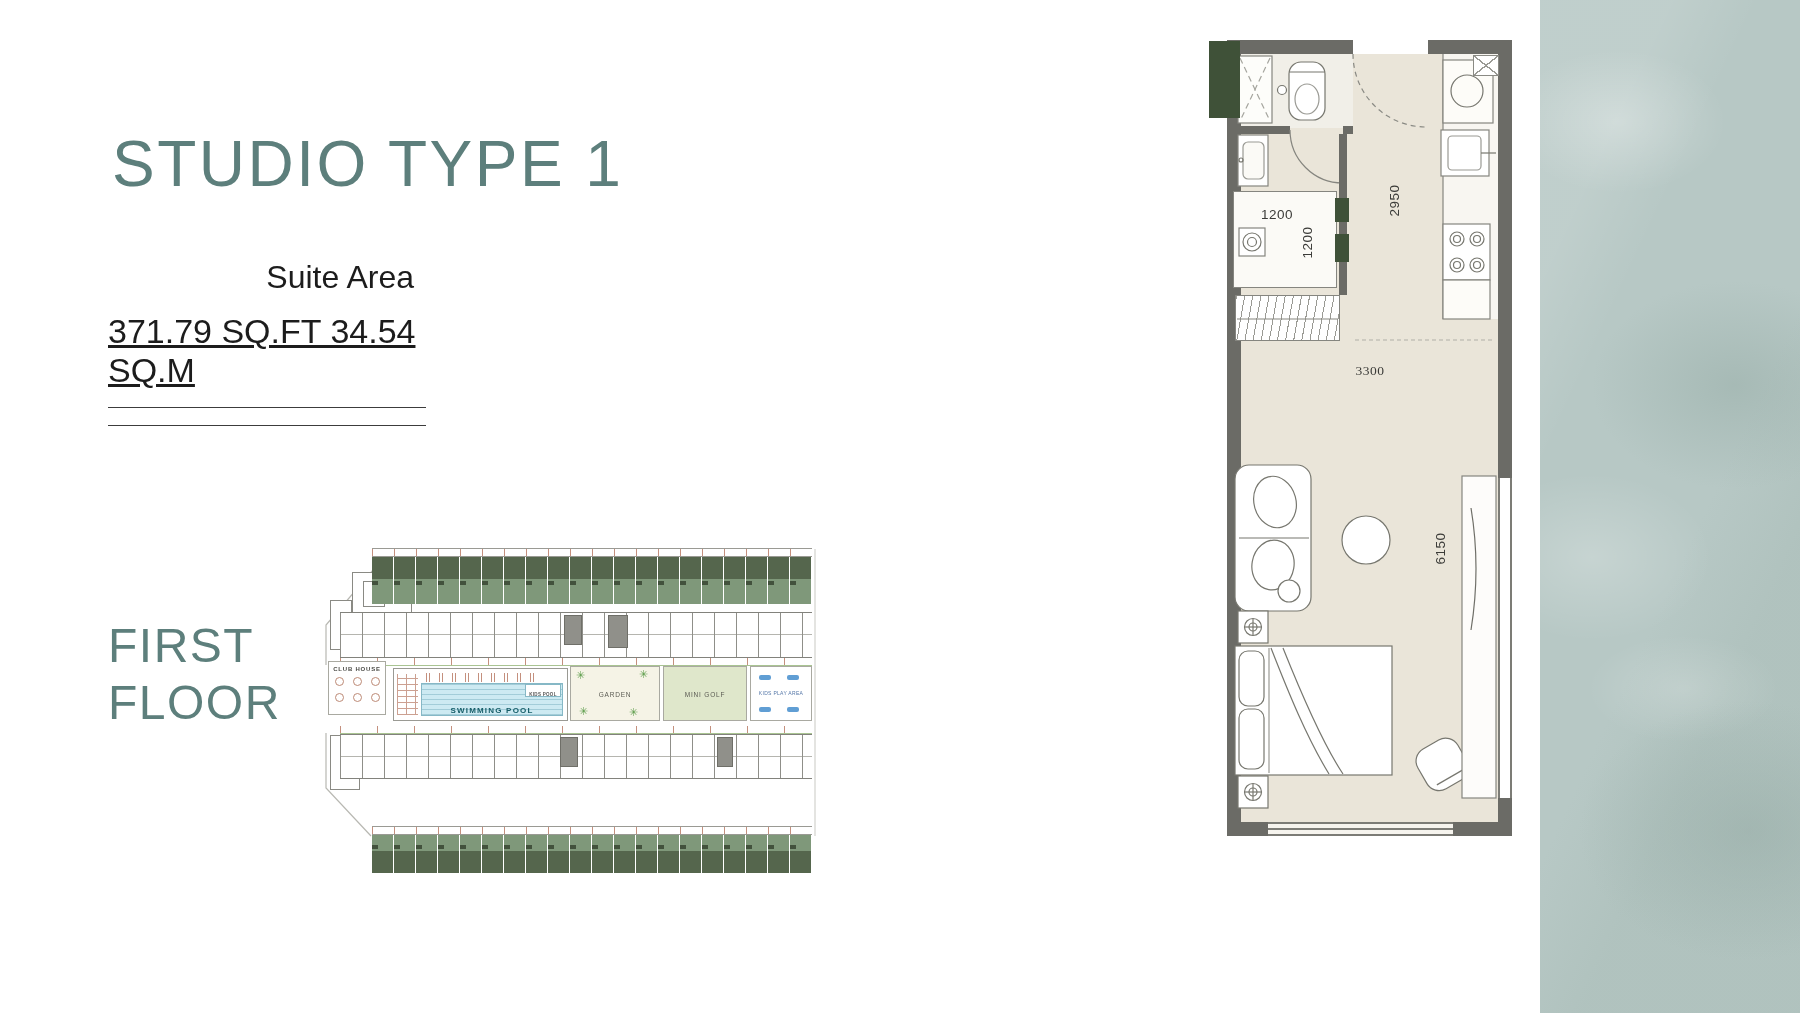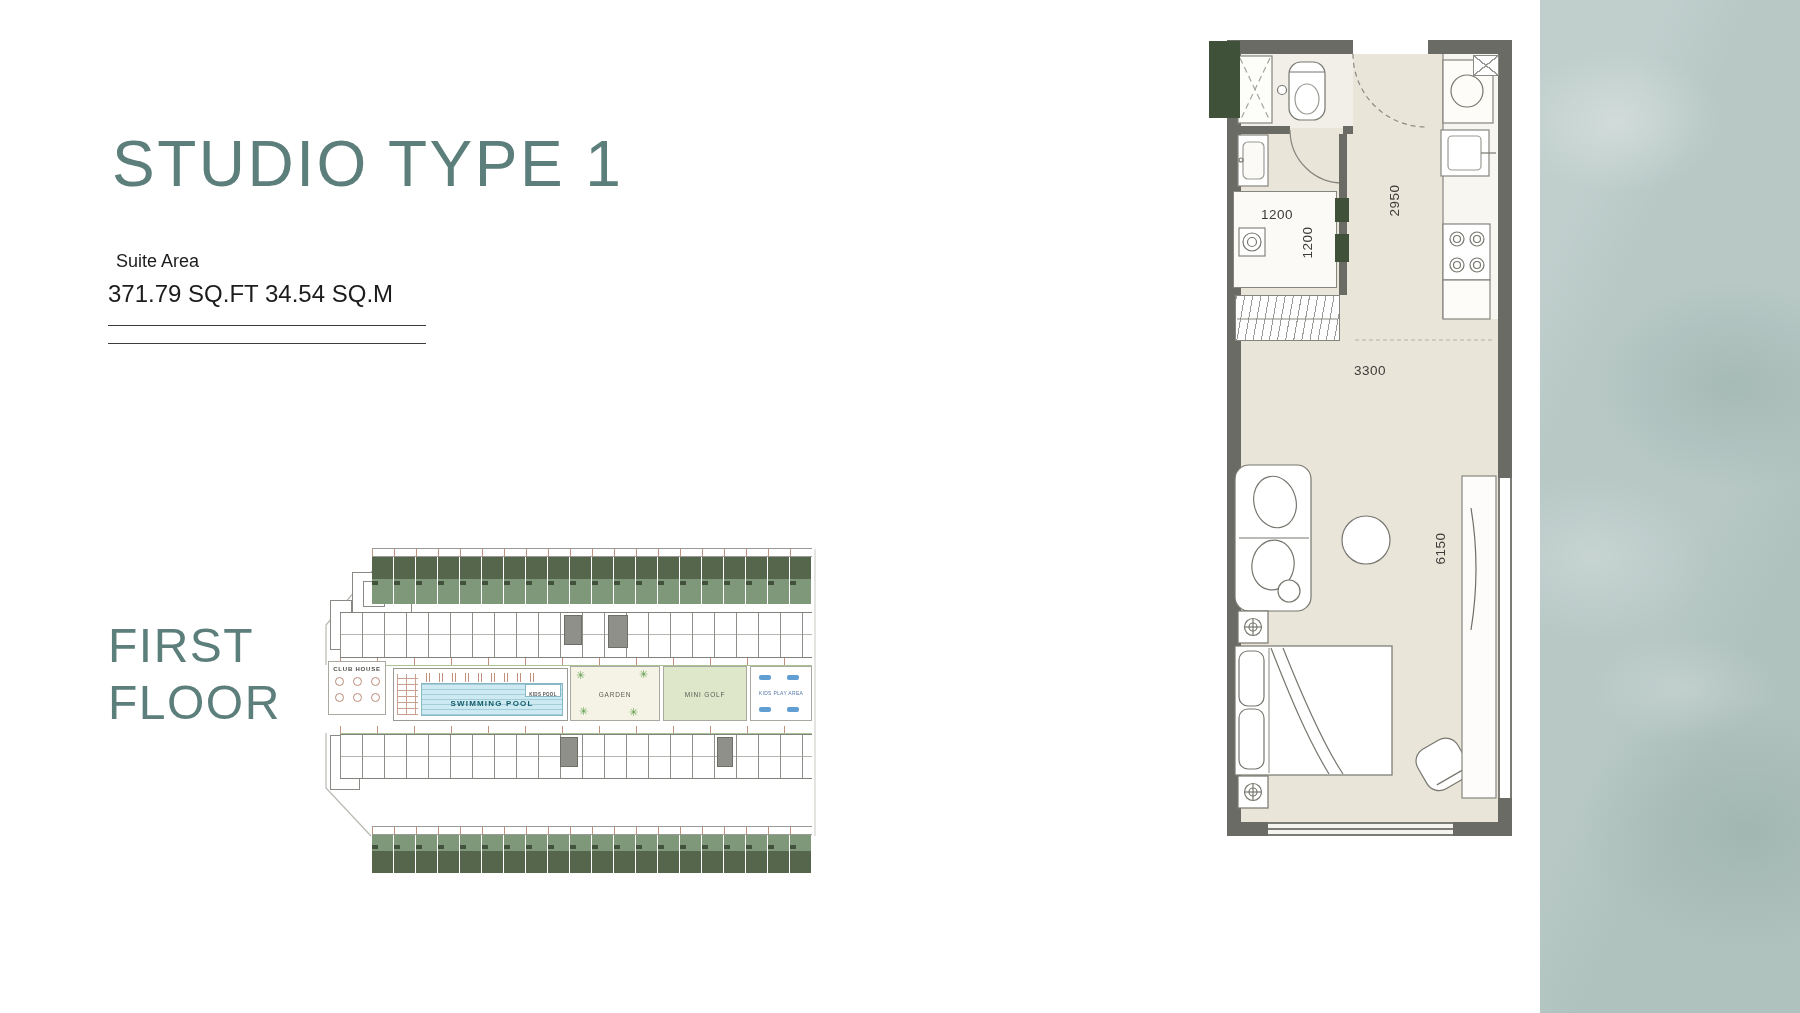--- a/index.html
+++ b/index.html
@@ -3,22 +3,22 @@
 <meta charset="utf-8">
 <style>
   html,body{margin:0;padding:0;background:#fff;}
   body{width:1800px;height:1013px;overflow:hidden;font-family:"Liberation Sans",sans-serif;}
   #canvas{position:relative;width:1800px;height:1013px;background:#fff;}
   .abs{position:absolute;}
 
   
   .page-title{left:112px;top:84px;font-size:64px;letter-spacing:2.5px;color:var(--accent_teal,#5d7f7c);font-weight:400;}
   .stats{left:108px;top:243px;width:322px;color:var(--text_dark,#1c1c1c);}
-  .stat-label{font-size:18px;margin:8px;}
-  .stat-value{font-size:24px;margin:3px 0 0 0;}
+  .stat-label{font-size:32px;margin:16px;text-align:right;}
+  .stat-value{font-size:34px;margin:3px 0 0 0;text-decoration:underline;}
   .stat-divider{border:none;border-top:1.6px solid #3c3c3c;margin:17px 0 15px 0;width:318px;}
   .floor-title{left:108px;top:618px;font-size:48px;line-height:1.18;letter-spacing:1.5px;color:var(--accent_teal,#5d7f7c);}
 
   
   .site-plan{left:283px;top:545px;width:535px;height:295px;}
   .strip-balc{background:#fff;border-top:1px solid #9a9a94;border-bottom:1px solid #9a9a94;
     background-image:repeating-linear-gradient(90deg,#c4907e 0 1px,transparent 1px 22px);box-sizing:border-box;}
   .row-green{position:relative;background-image:repeating-linear-gradient(90deg,var(--site_green_light,#7f987a) 0 21px,#fff 21px 22px);}
   .row-green::before{content:"";position:absolute;left:0;right:0;height:46%;
     background:repeating-linear-gradient(90deg,var(--site_green_dark,#55664d) 0 21px,#fff 21px 22px);}
@@ -40,21 +40,21 @@
   .club-house{background:#fff;}
   .club-house .lbl{font-size:6px;font-weight:700;color:#4a4a45;margin-top:4px;}
   .club-tables{display:grid;grid-template-columns:repeat(3,9px);gap:7px 9px;justify-content:center;margin-top:5px;}
   .club-tables span{width:9px;height:9px;border:1.2px solid #bd8a76;border-radius:50%;box-sizing:border-box;}
   .pool-deck{background:#fff;border:1px solid #9a9a94;}
   .loungers{background:repeating-linear-gradient(90deg,#c4907e 0 1px,transparent 1px 3px,#c4907e 3px 4px,transparent 4px 13px);}
   .pool-tables{background:repeating-linear-gradient(0deg,#c4907e 0 1px,transparent 1px 6px),
     repeating-linear-gradient(90deg,#c4907e 0 1px,transparent 1px 9px);opacity:.85;}
   .pool-water{background-color:var(--pool_blue,#cdeaf2);border:1px solid #86b8c6;box-sizing:border-box;
     background-image:repeating-linear-gradient(0deg,rgba(98,160,178,.4) 0 1px,transparent 1px 5px);
-    display:flex;align-items:center;justify-content:center;}
+    display:flex;align-items:flex-end;justify-content:center;}
   .pool-water .lbl{font-size:8px;font-weight:700;letter-spacing:1.2px;color:#155d68;margin-top:8px;}
   .kids-pool{background:#fff;border:1px solid #86b8c6;box-sizing:border-box;display:flex;align-items:center;justify-content:center;}
   .kids-pool .lbl{font-size:4.5px;color:#555;letter-spacing:.3px;}
   .garden{background:#f5f3e6;}
   .garden .lbl,.mini-golf .lbl{font-size:6.5px;margin-top:24px;}
   .mini-golf{background:#dfe7cb;}
   .kids-play{background:#fff;}
   .kids-play .lbl{font-size:5px;color:#5577a8;margin-top:23px;letter-spacing:.3px;}
   .palm{position:absolute;font-size:11px;color:#5f9e4d;line-height:1;}
   .play-bar{position:absolute;width:12px;height:5px;background:#4f93cf;border-radius:2px;opacity:.9;}
@@ -296,19 +296,19 @@
         <g>
           <rect x="257" y="438" width="34" height="322" fill="#fdfcfa" stroke="#85857f"></rect>
           <path d="M266,470 Q276,530 266,592" stroke="#6f6f68"></path>
         </g>
       </g>
     </svg>
 
     <div class="dim" style="left:48px;top:169px;">1200</div>
     <div class="dim vert" style="left:78px;top:197px;">1200</div>
     <div class="dim vert" style="left:165px;top:155px;">2950</div>
-    <div class="dim" style="left:141px;top:325px;">3300</div>
+    <div class="dim" style="left:141px;top:325px;font-family:Liberation Serif, serif;">3300</div>
     <div class="dim vert" style="left:211px;top:503px;">6150</div>
 
   </div>
 
   <div class="abs texture-band"></div>
 </div>
 
 </body></html>

